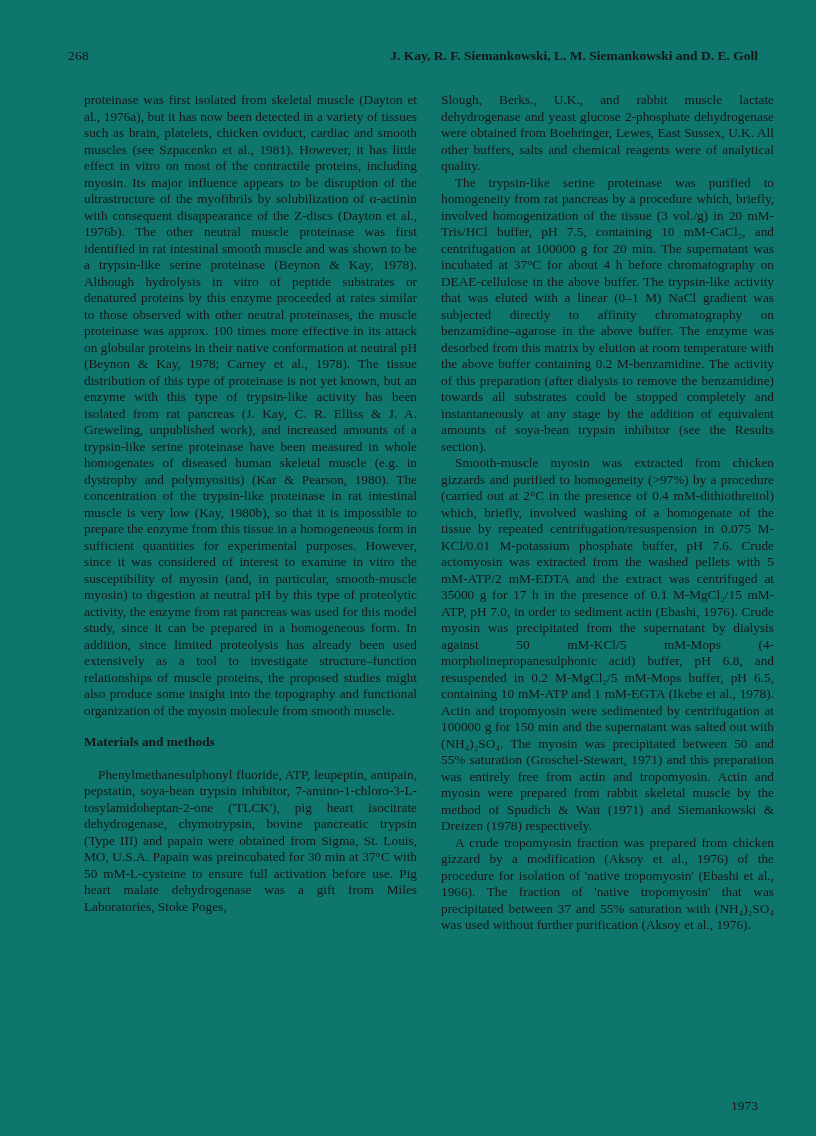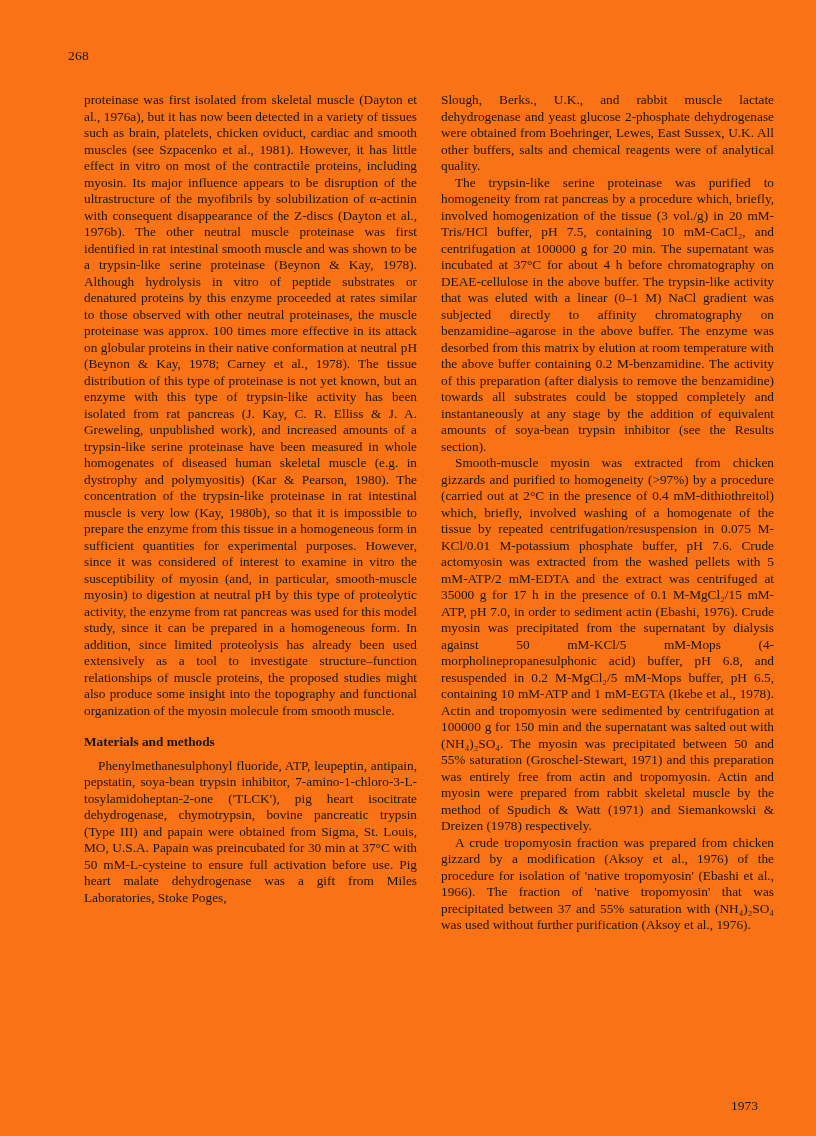--- a/index.html
+++ b/index.html
@@ -4,21 +4,21 @@
 <style>
   html, body {
     margin: 0;
     padding: 0;
     background: #ffffff;
   }
   .page {
     position: relative;
     width: 816px;
     height: 1136px;
-    background: #f97316;
+    background: #0f766e;
     font-family: "Liberation Serif", "DejaVu Serif", serif;
     color: #161616;
     overflow: hidden;
   }
   .header {
     position: absolute;
     top: 48px;
     left: 68px;
     width: 690px;
     display: flex;
@@ -52,39 +52,40 @@
   .col p {
     margin: 0;
     padding: 0;
   }
   .col p.indent {
     text-indent: 14px;
   }
   .section-heading {
     font-size: 13.3px;
     font-weight: bold;
-    margin: 15px 0 7px 0;
+    margin: 15px 0 16px 0;
     text-align: left;
   }
   .footer {
     position: absolute;
     top: 1098px;
     left: 68px;
     width: 690px;
     text-align: right;
     font-size: 13.5px;
   }
 </style>
 </head>
 <body>
 
 <div class="page">
 
   <div class="header">
     <span class="pagenum">268</span>
+    <span class="running-head">J. Kay, R. F. Siemankowski, L. M. Siemankowski and D. E. Goll</span>
   </div>
 
   <div class="columns">
 
     <div class="col">
       <p class="cont">proteinase was first isolated from skeletal muscle (Dayton et al., 1976a), but it has now been detected in a variety of tissues such as brain, platelets, chicken oviduct, cardiac and smooth muscles (see Szpacenko et al., 1981). However, it has little effect in vitro on most of the contractile proteins, including myosin. Its major influence appears to be disruption of the ultrastructure of the myofibrils by solubilization of α-actinin with consequent disappearance of the Z-discs (Dayton et al., 1976b). The other neutral muscle proteinase was first identified in rat intestinal smooth muscle and was shown to be a trypsin-like serine proteinase (Beynon &amp; Kay, 1978). Although hydrolysis in vitro of peptide substrates or denatured proteins by this enzyme proceeded at rates similar to those observed with other neutral proteinases, the muscle proteinase was approx. 100 times more effective in its attack on globular proteins in their native conformation at neutral pH (Beynon &amp; Kay, 1978; Carney et al., 1978). The tissue distribution of this type of proteinase is not yet known, but an enzyme with this type of trypsin-like activity has been isolated from rat pancreas (J. Kay, C. R. Elliss &amp; J. A. Greweling, unpublished work), and increased amounts of a trypsin-like serine proteinase have been measured in whole homogenates of diseased human skeletal muscle (e.g. in dystrophy and polymyositis) (Kar &amp; Pearson, 1980). The concentration of the trypsin-like proteinase in rat intestinal muscle is very low (Kay, 1980b), so that it is impossible to prepare the enzyme from this tissue in a homogeneous form in sufficient quantities for experimental purposes. However, since it was considered of interest to examine in vitro the susceptibility of myosin (and, in particular, smooth-muscle myosin) to digestion at neutral pH by this type of proteolytic activity, the enzyme from rat pancreas was used for this model study, since it can be prepared in a homogeneous form. In addition, since limited proteolysis has already been used extensively as a tool to investigate structure–function relationships of muscle proteins, the proposed studies might also produce some insight into the topography and functional organization of the myosin molecule from smooth muscle.</p>
       <h2 class="section-heading">Materials and methods</h2>
       <p class="indent">Phenylmethanesulphonyl fluoride, ATP, leupeptin, antipain, pepstatin, soya-bean trypsin inhibitor, 7-amino-1-chloro-3-L-tosylamidoheptan-2-one ('TLCK'), pig heart isocitrate dehydrogenase, chymotrypsin, bovine pancreatic trypsin (Type III) and papain were obtained from Sigma, St. Louis, MO, U.S.A. Papain was preincubated for 30 min at 37°C with 50 mM-L-cysteine to ensure full activation before use. Pig heart malate dehydrogenase was a gift from Miles Laboratories, Stoke Poges,</p>
     </div>
 

